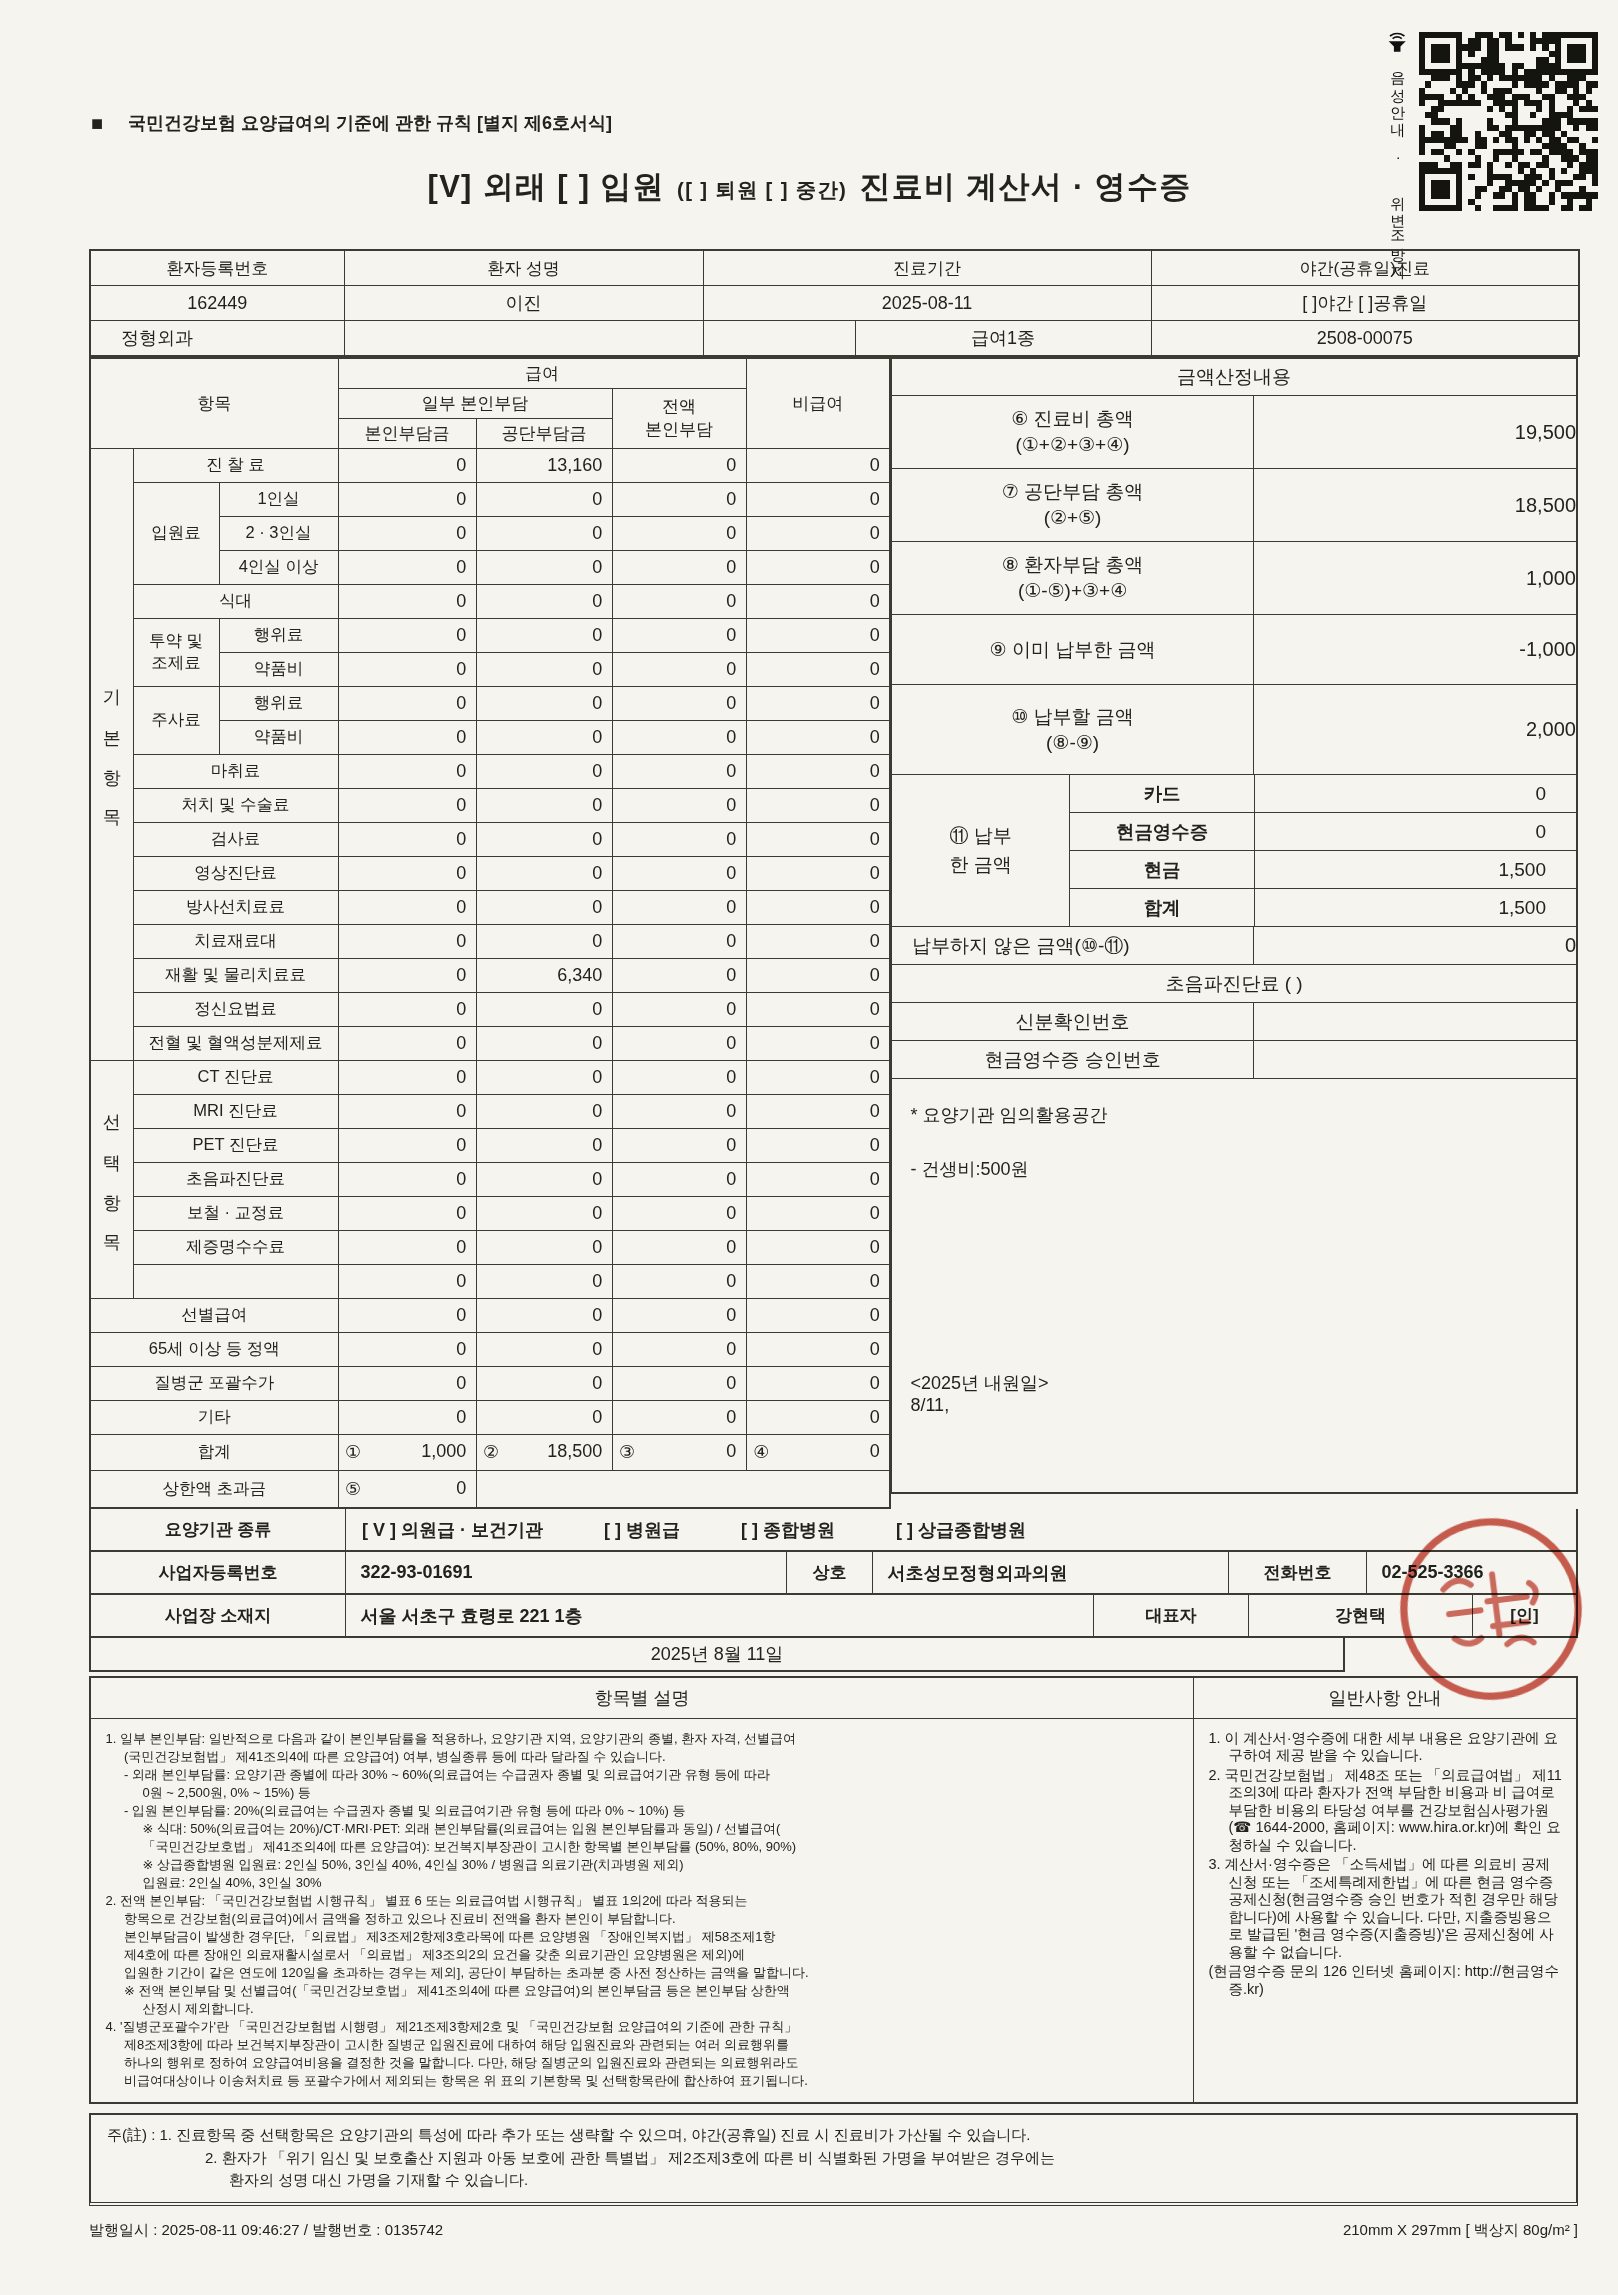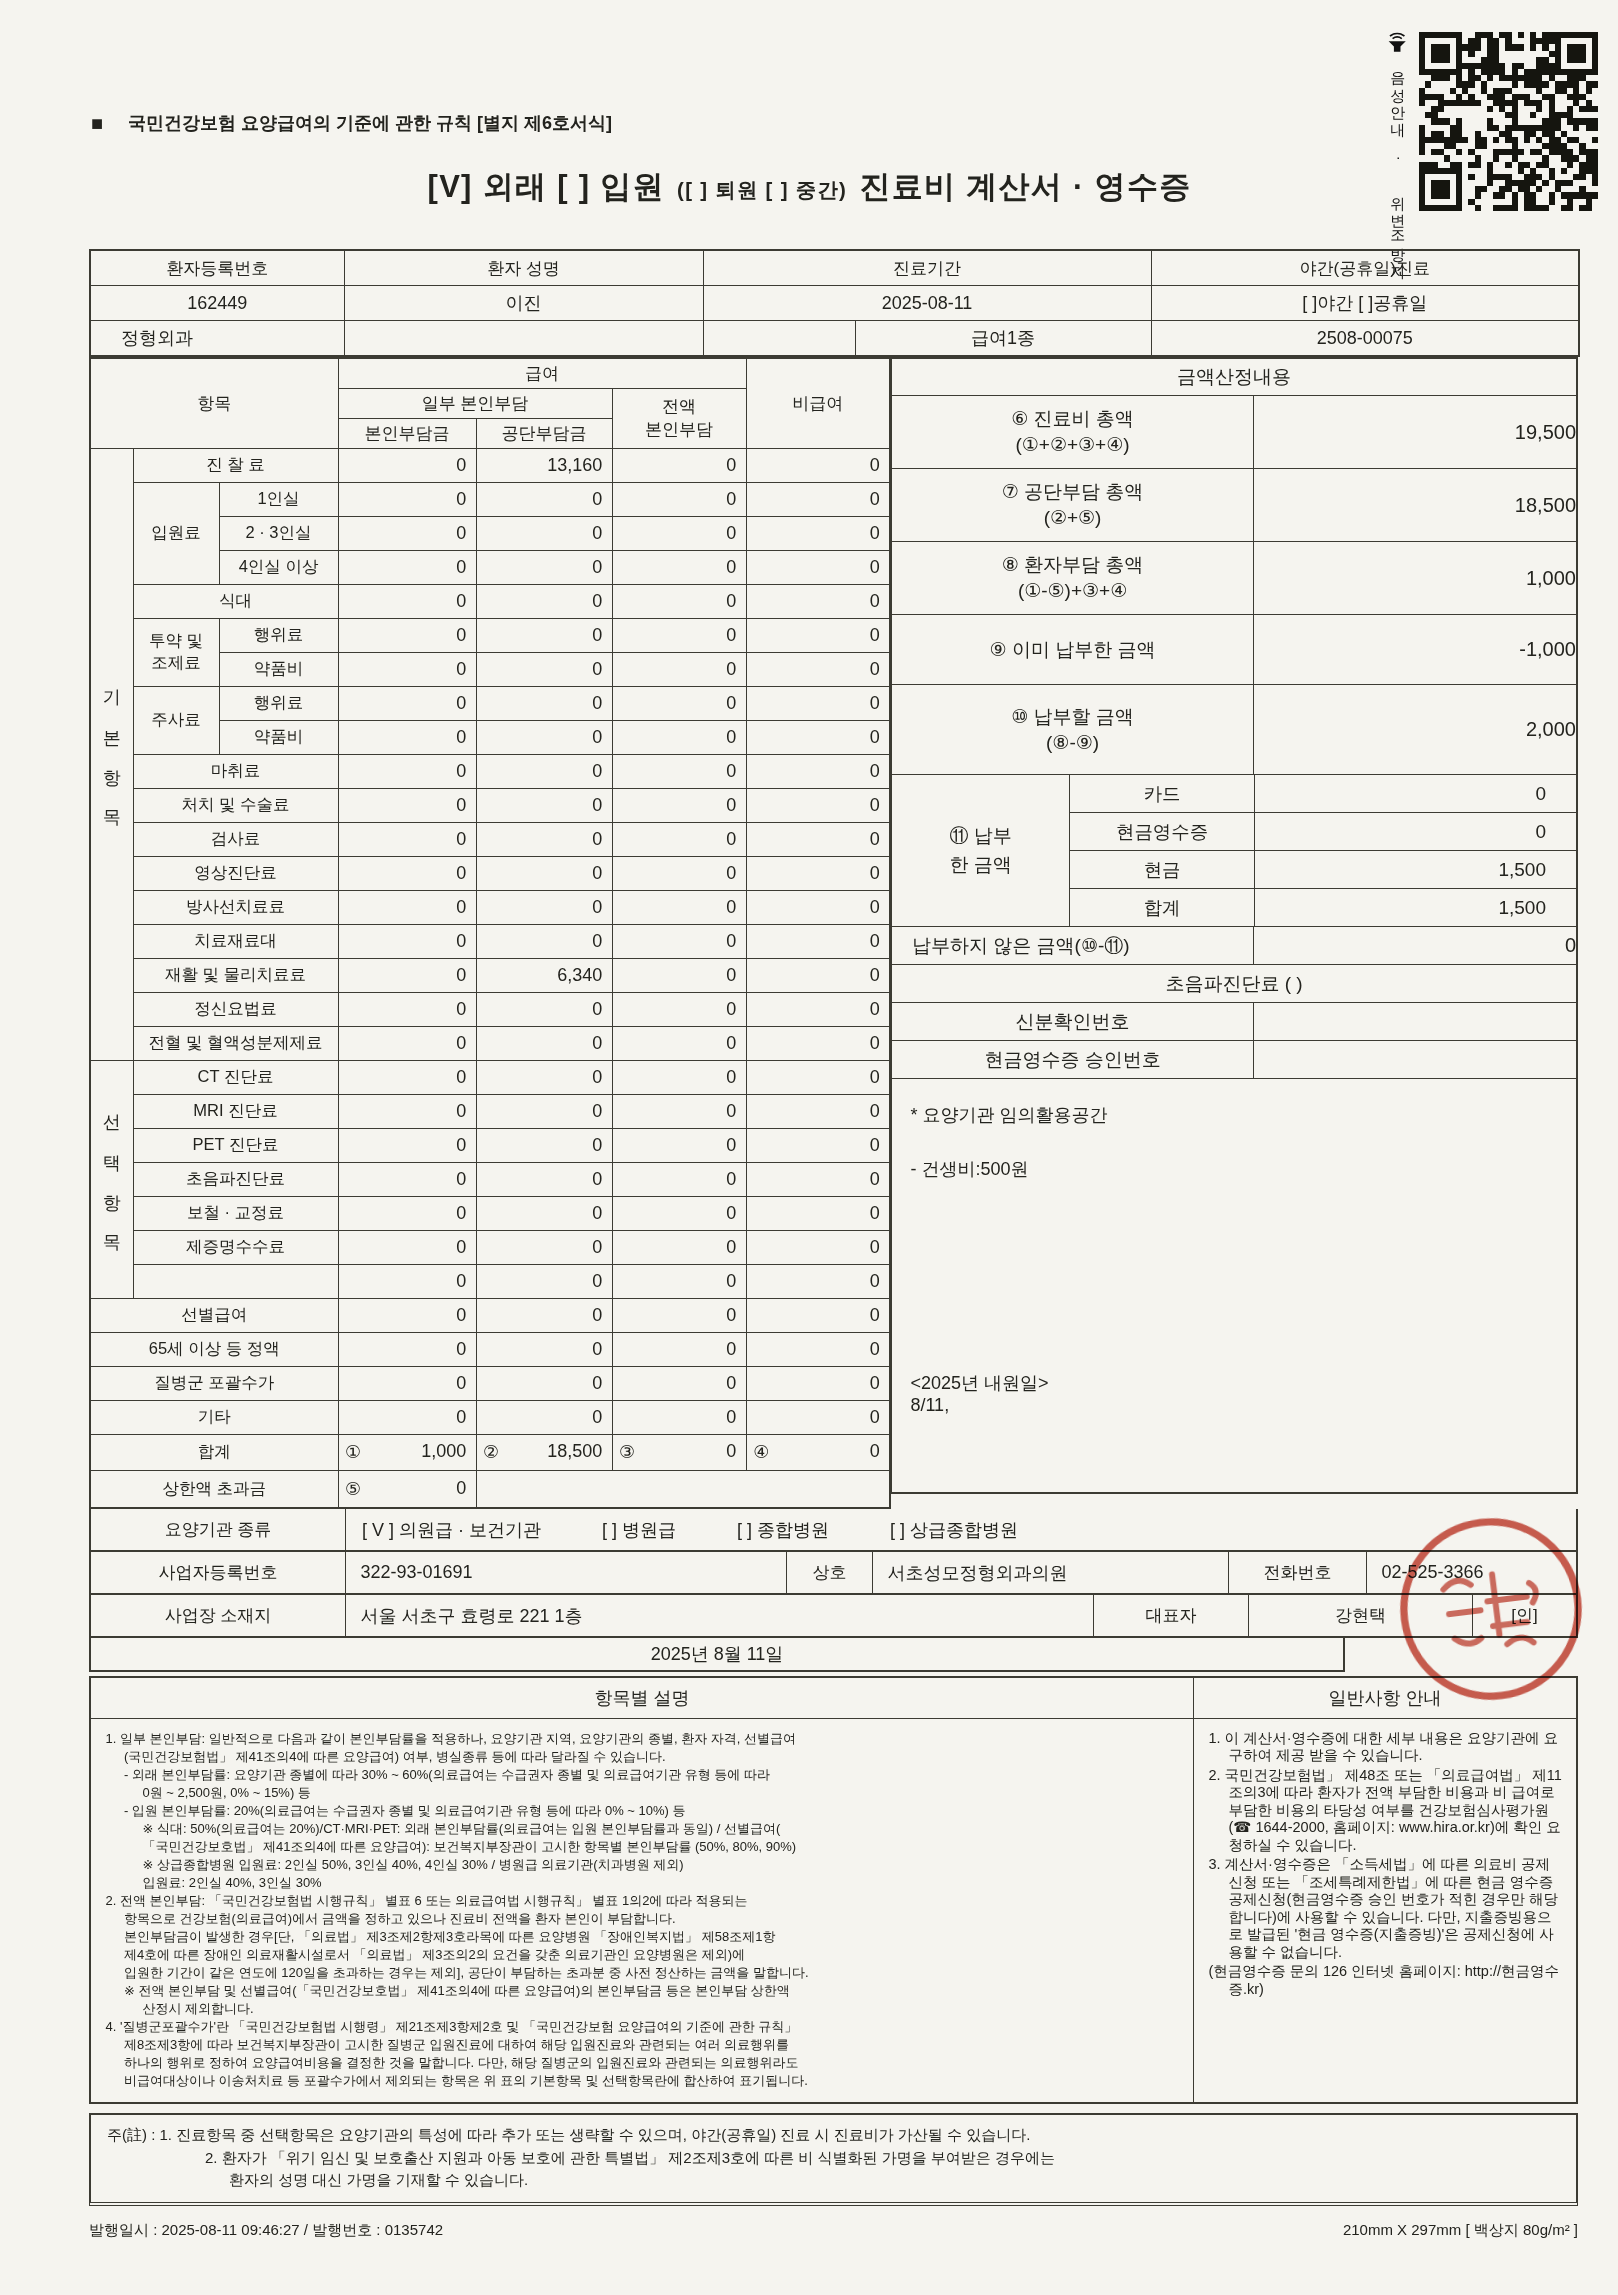--- a/index.html
+++ b/index.html
@@ -43,30 +43,30 @@
   .p-row{border-top:1.3px solid #3c3b33;display:flex;}
   .p-label{width:361px;display:flex;flex-direction:column;align-items:center;justify-content:center;font-size:19px;line-height:1.35;}
   .p-val{flex:1;border-left:1.3px solid #3c3b33;display:flex;align-items:center;justify-content:flex-end;
          font-size:20px;}
   .sr0,.sr1,.sr2{height:72px;} .sr3{height:69px;} .sr4{height:89px;}
   .p-paid{border-top:1.3px solid #3c3b33;display:flex;}
   .p-paid-label{width:177px;display:flex;align-items:center;justify-content:center;font-size:19px;text-align:center;line-height:1.5;}
   .p-paid-rows{flex:1;display:flex;flex-direction:column;}
   .paid-row{height:37px;display:flex;border-top:1.3px solid #3c3b33;}
   .paid-row:first-child{border-top:none;}
-  .paid-sub{width:184px;border-left:1.3px solid #3c3b33;display:flex;align-items:center;justify-content:center;font-size:18.4px;}
+  .paid-sub{width:184px;border-left:1.3px solid #3c3b33;display:flex;align-items:center;justify-content:center;font-size:18.4px;font-weight:bold;}
   .paid-val{flex:1;border-left:1.3px solid #3c3b33;display:flex;align-items:center;justify-content:flex-end;padding-right:30px;font-size:19px;}
   .row56{height:37px;}
   .unpaid .p-label{align-items:flex-start;padding-left:20px;width:341px;}
   .p-cashline{border-top:1.3px solid #3c3b33;height:37px;display:flex;align-items:center;justify-content:center;font-size:19px;}
   .p-free{border-top:1.3px solid #3c3b33;flex:1;display:flex;flex-direction:column;padding:24px 13px 76px 18.4px;font-size:18px;}
   .fs-gap{height:30px;} .fs-spacer{flex:1;}
   
   .prow{display:flex;width:1489px;border:2px solid #3c3b33;border-top:none;height:43px;box-sizing:border-box;font-size:17px;}
-  .pcell{display:flex;align-items:center;justify-content:center;border-left:1.3px solid #3c3b33;box-sizing:border-box;}
+  .pcell{display:flex;align-items:center;justify-content:center;border-left:1.3px solid #3c3b33;box-sizing:border-box;font-weight:bold;}
   .pcell:first-child{border-left:none;}
   .pcell.lv{justify-content:flex-start;padding-left:14.5px;font-size:18px;}
   .opts{gap:61px;padding-left:16px;justify-content:flex-start;font-size:18px;}
   .daterow{display:flex;width:1256px;border:2px solid #3c3b33;border-top:none;height:34px;box-sizing:border-box;
            align-items:center;justify-content:center;font-size:18px;}
   
   .explain{display:flex;width:1489px;border:2px solid #3c3b33;margin-top:4px;height:428px;box-sizing:border-box;}
   .ex-left{width:1102px;border-right:1.3px solid #3c3b33;display:flex;flex-direction:column;}
   .ex-right{flex:1;display:flex;flex-direction:column;}
   .ex-title{height:40px;border-bottom:1.3px solid #3c3b33;display:flex;align-items:center;justify-content:center;font-size:18px;flex:none;}

